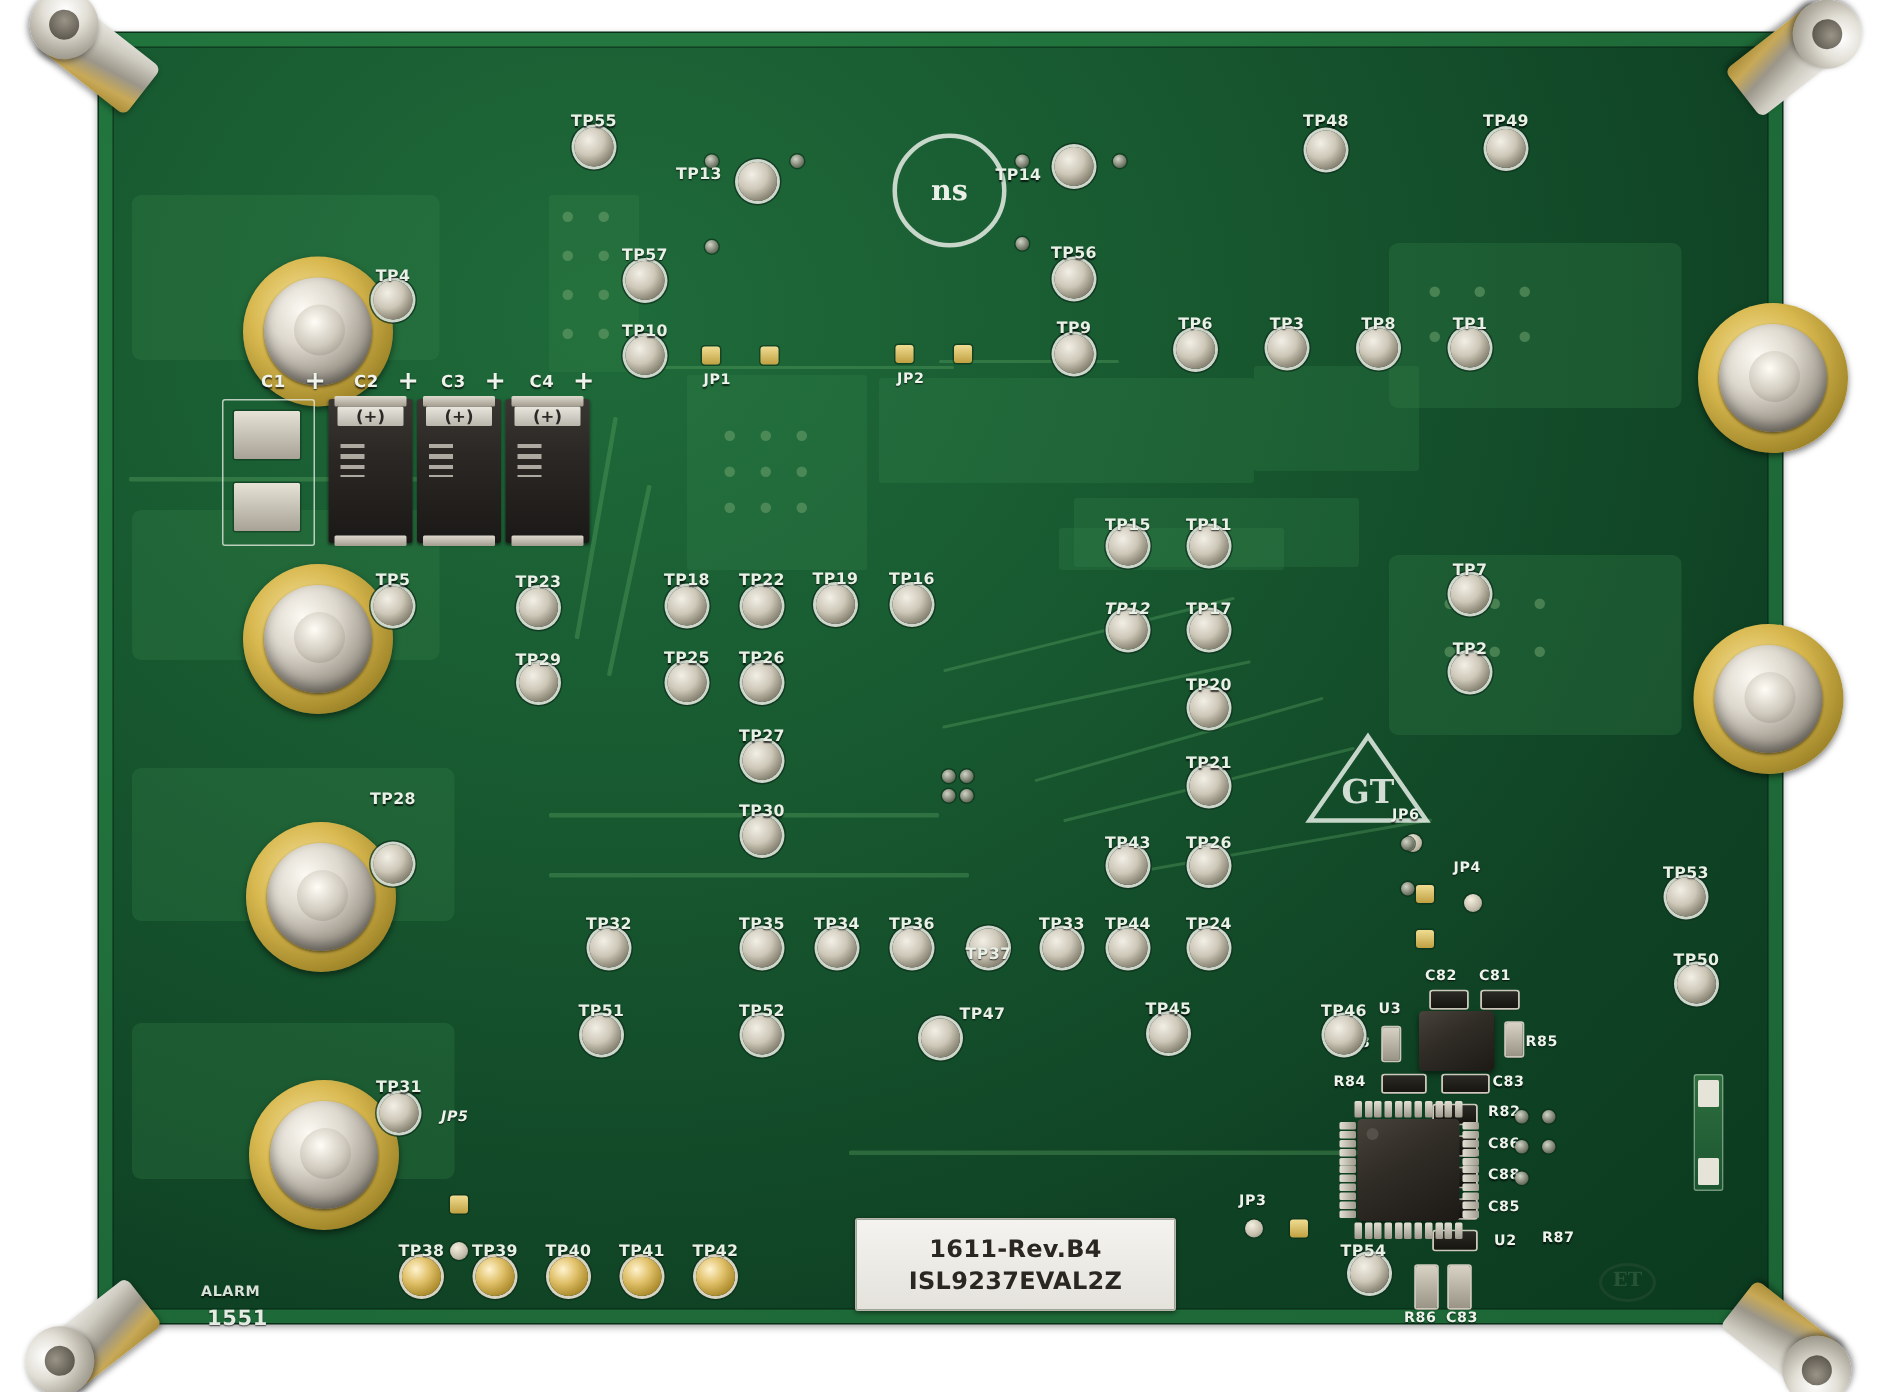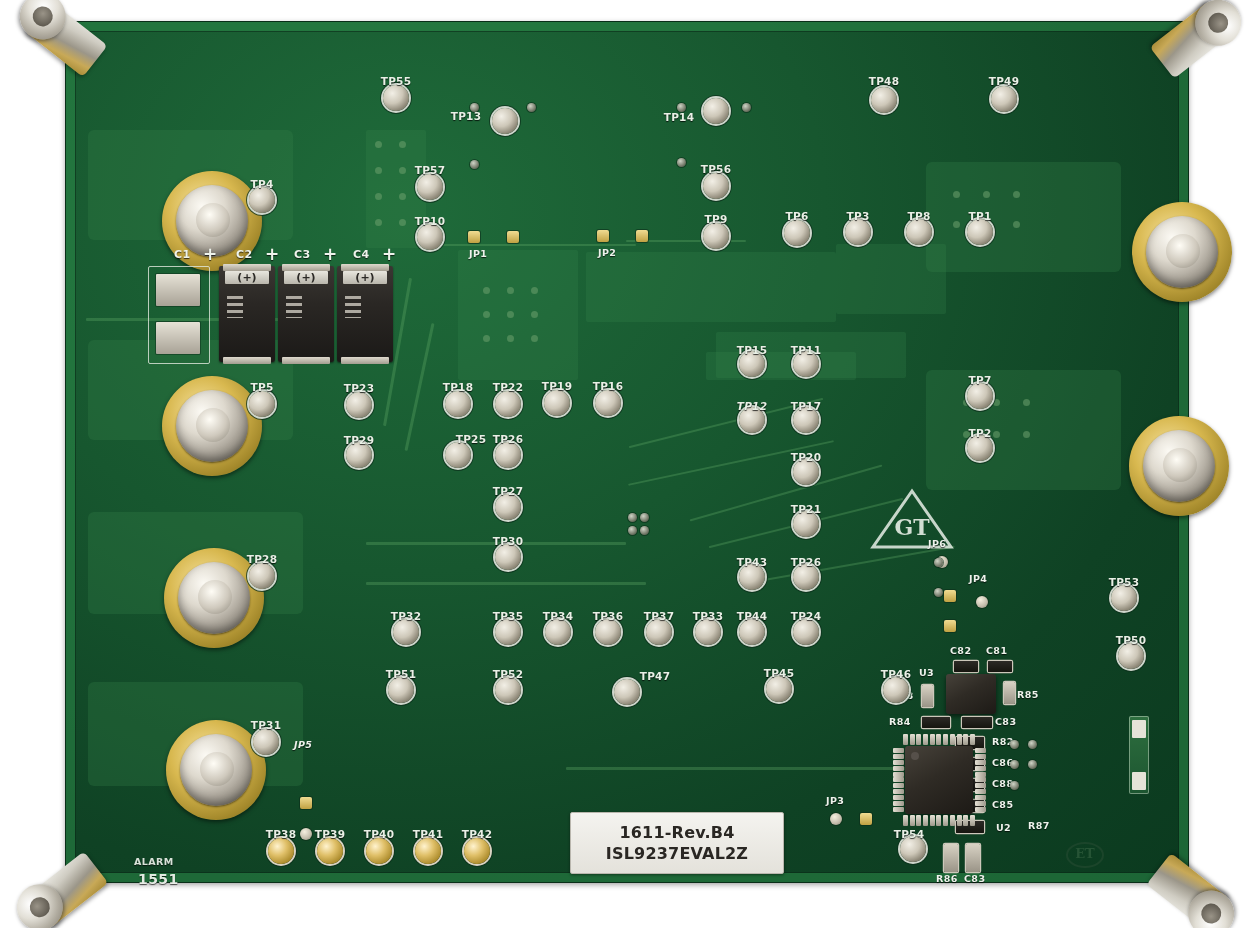--- a/index.html
+++ b/index.html
@@ -215,20 +215,23 @@
 
     <div class="cap" style="left:271px;top:244px;width:56px;height:96px;">
       <div class="polebar">(+)</div>
       <div class="term" style="top:-2px;"></div>
       <div class="term" style="bottom:-2px;"></div>
       <div class="mark"></div>
     </div>
     <div class="silk" style="left:287px;top:226px;">C4</div>
     <div class="silk" style="left:316px;top:222px;font-size:17px;">+</div>
 
+    <div class="logo-circle" style="left:529px;top:67px;">
+      <span>ns</span>
+    </div>
 
     <svg class="tri-svg" style="left:803px;top:465px;" width="86" height="64" viewBox="0 0 86 64">
       <polygon points="43,4 82,60 4,60" fill="none" stroke="rgba(232,238,230,.85)" stroke-width="3"></polygon>
       <text x="43" y="48" font-family="DejaVu Serif, serif" font-size="22" font-weight="bold" text-anchor="middle" fill="rgba(232,238,230,.9)">GT</text>
     </svg>
 
     <div class="et-logo" style="left:1000px;top:820px;">ET</div>
 
     <div class="silk sm" style="left:68px;top:834px;opacity:.9;">ALARM</div>
     <div class="silk" style="left:72px;top:849px;font-size:14px;opacity:.95;">1551</div>
@@ -430,37 +433,37 @@
         <div class="tplab" style="left: 792px; top: 188px;">TP3</div>
         <div class="tp" style="left: 853px; top: 210px;"></div>
         <div class="tplab" style="left: 853px; top: 188px;">TP8</div>
         <div class="tp" style="left: 914px; top: 210px;"></div>
         <div class="tplab" style="left: 914px; top: 188px;">TP1</div>
         <div class="tp" style="left: 196px; top: 178px;"></div>
         <div class="tplab" style="left: 196px; top: 156px;">TP4</div>
         <div class="tp" style="left: 196px; top: 382px;"></div>
         <div class="tplab" style="left: 196px; top: 359px;">TP5</div>
         <div class="tp" style="left: 196px; top: 554px;"></div>
-        <div class="tplab" style="left: 196px; top: 531px;">TP28</div>
+        <div class="tplab" style="left: 196px; top: 505px;">TP28</div>
         <div class="tp" style="left: 200px; top: 720px;"></div>
         <div class="tplab" style="left: 200px; top: 697px;">TP31</div>
         <div class="tp" style="left: 293px; top: 383px;"></div>
         <div class="tplab" style="left: 293px; top: 360px;">TP23</div>
         <div class="tp" style="left: 293px; top: 433px;"></div>
         <div class="tplab" style="left: 293px; top: 412px;">TP29</div>
         <div class="tp" style="left: 392px; top: 382px;"></div>
         <div class="tplab" style="left: 392px; top: 359px;">TP18</div>
         <div class="tp" style="left: 442px; top: 382px;"></div>
         <div class="tplab" style="left: 442px; top: 359px;">TP22</div>
         <div class="tp" style="left: 491px; top: 381px;"></div>
         <div class="tplab" style="left: 491px; top: 358px;">TP19</div>
         <div class="tp" style="left: 542px; top: 381px;"></div>
         <div class="tplab" style="left: 542px; top: 358px;">TP16</div>
         <div class="tp" style="left: 392px; top: 433px;"></div>
-        <div class="tplab" style="left: 392px; top: 411px; margin-left: 13px;">TP25</div>
+        <div class="tplab" style="left: 392px; top: 411px;">TP25</div>
         <div class="tp" style="left: 442px; top: 433px;"></div>
         <div class="tplab" style="left: 442px; top: 411px;">TP26</div>
         <div class="tp" style="left: 442px; top: 485px;"></div>
         <div class="tplab" style="left: 442px; top: 463px;">TP27</div>
         <div class="tp" style="left: 442px; top: 535px;"></div>
         <div class="tplab" style="left: 442px; top: 513px;">TP30</div>
         <div class="tp" style="left: 686px; top: 342px;"></div>
         <div class="tplab" style="left: 686px; top: 322px;">TP15</div>
         <div class="tp" style="left: 740px; top: 342px;"></div>
         <div class="tplab" style="left: 740px; top: 322px;">TP11</div>
@@ -482,21 +485,21 @@
         <div class="tplab" style="left: 914px; top: 405px;">TP2</div>
         <div class="tp" style="left: 340px; top: 610px;"></div>
         <div class="tplab" style="left: 340px; top: 588px;">TP32</div>
         <div class="tp" style="left: 442px; top: 610px;"></div>
         <div class="tplab" style="left: 442px; top: 588px;">TP35</div>
         <div class="tp" style="left: 492px; top: 610px;"></div>
         <div class="tplab" style="left: 492px; top: 588px;">TP34</div>
         <div class="tp" style="left: 542px; top: 610px;"></div>
         <div class="tplab" style="left: 542px; top: 588px;">TP36</div>
         <div class="tp" style="left: 593px; top: 610px;"></div>
-        <div class="tplab" style="left: 593px; top: 588px;">TP37</div>
+        <div class="tplab" style="left: 593px; top: 608px;">TP37</div>
         <div class="tp" style="left: 642px; top: 610px;"></div>
         <div class="tplab" style="left: 642px; top: 588px;">TP33</div>
         <div class="tp" style="left: 686px; top: 610px;"></div>
         <div class="tplab" style="left: 686px; top: 588px;">TP44</div>
         <div class="tp" style="left: 740px; top: 610px;"></div>
         <div class="tplab" style="left: 740px; top: 588px;">TP24</div>
         <div class="tp" style="left: 335px; top: 668px;"></div>
         <div class="tplab" style="left: 335px; top: 646px;">TP51</div>
         <div class="tp" style="left: 442px; top: 668px;"></div>
         <div class="tplab" style="left: 442px; top: 646px;">TP52</div>

